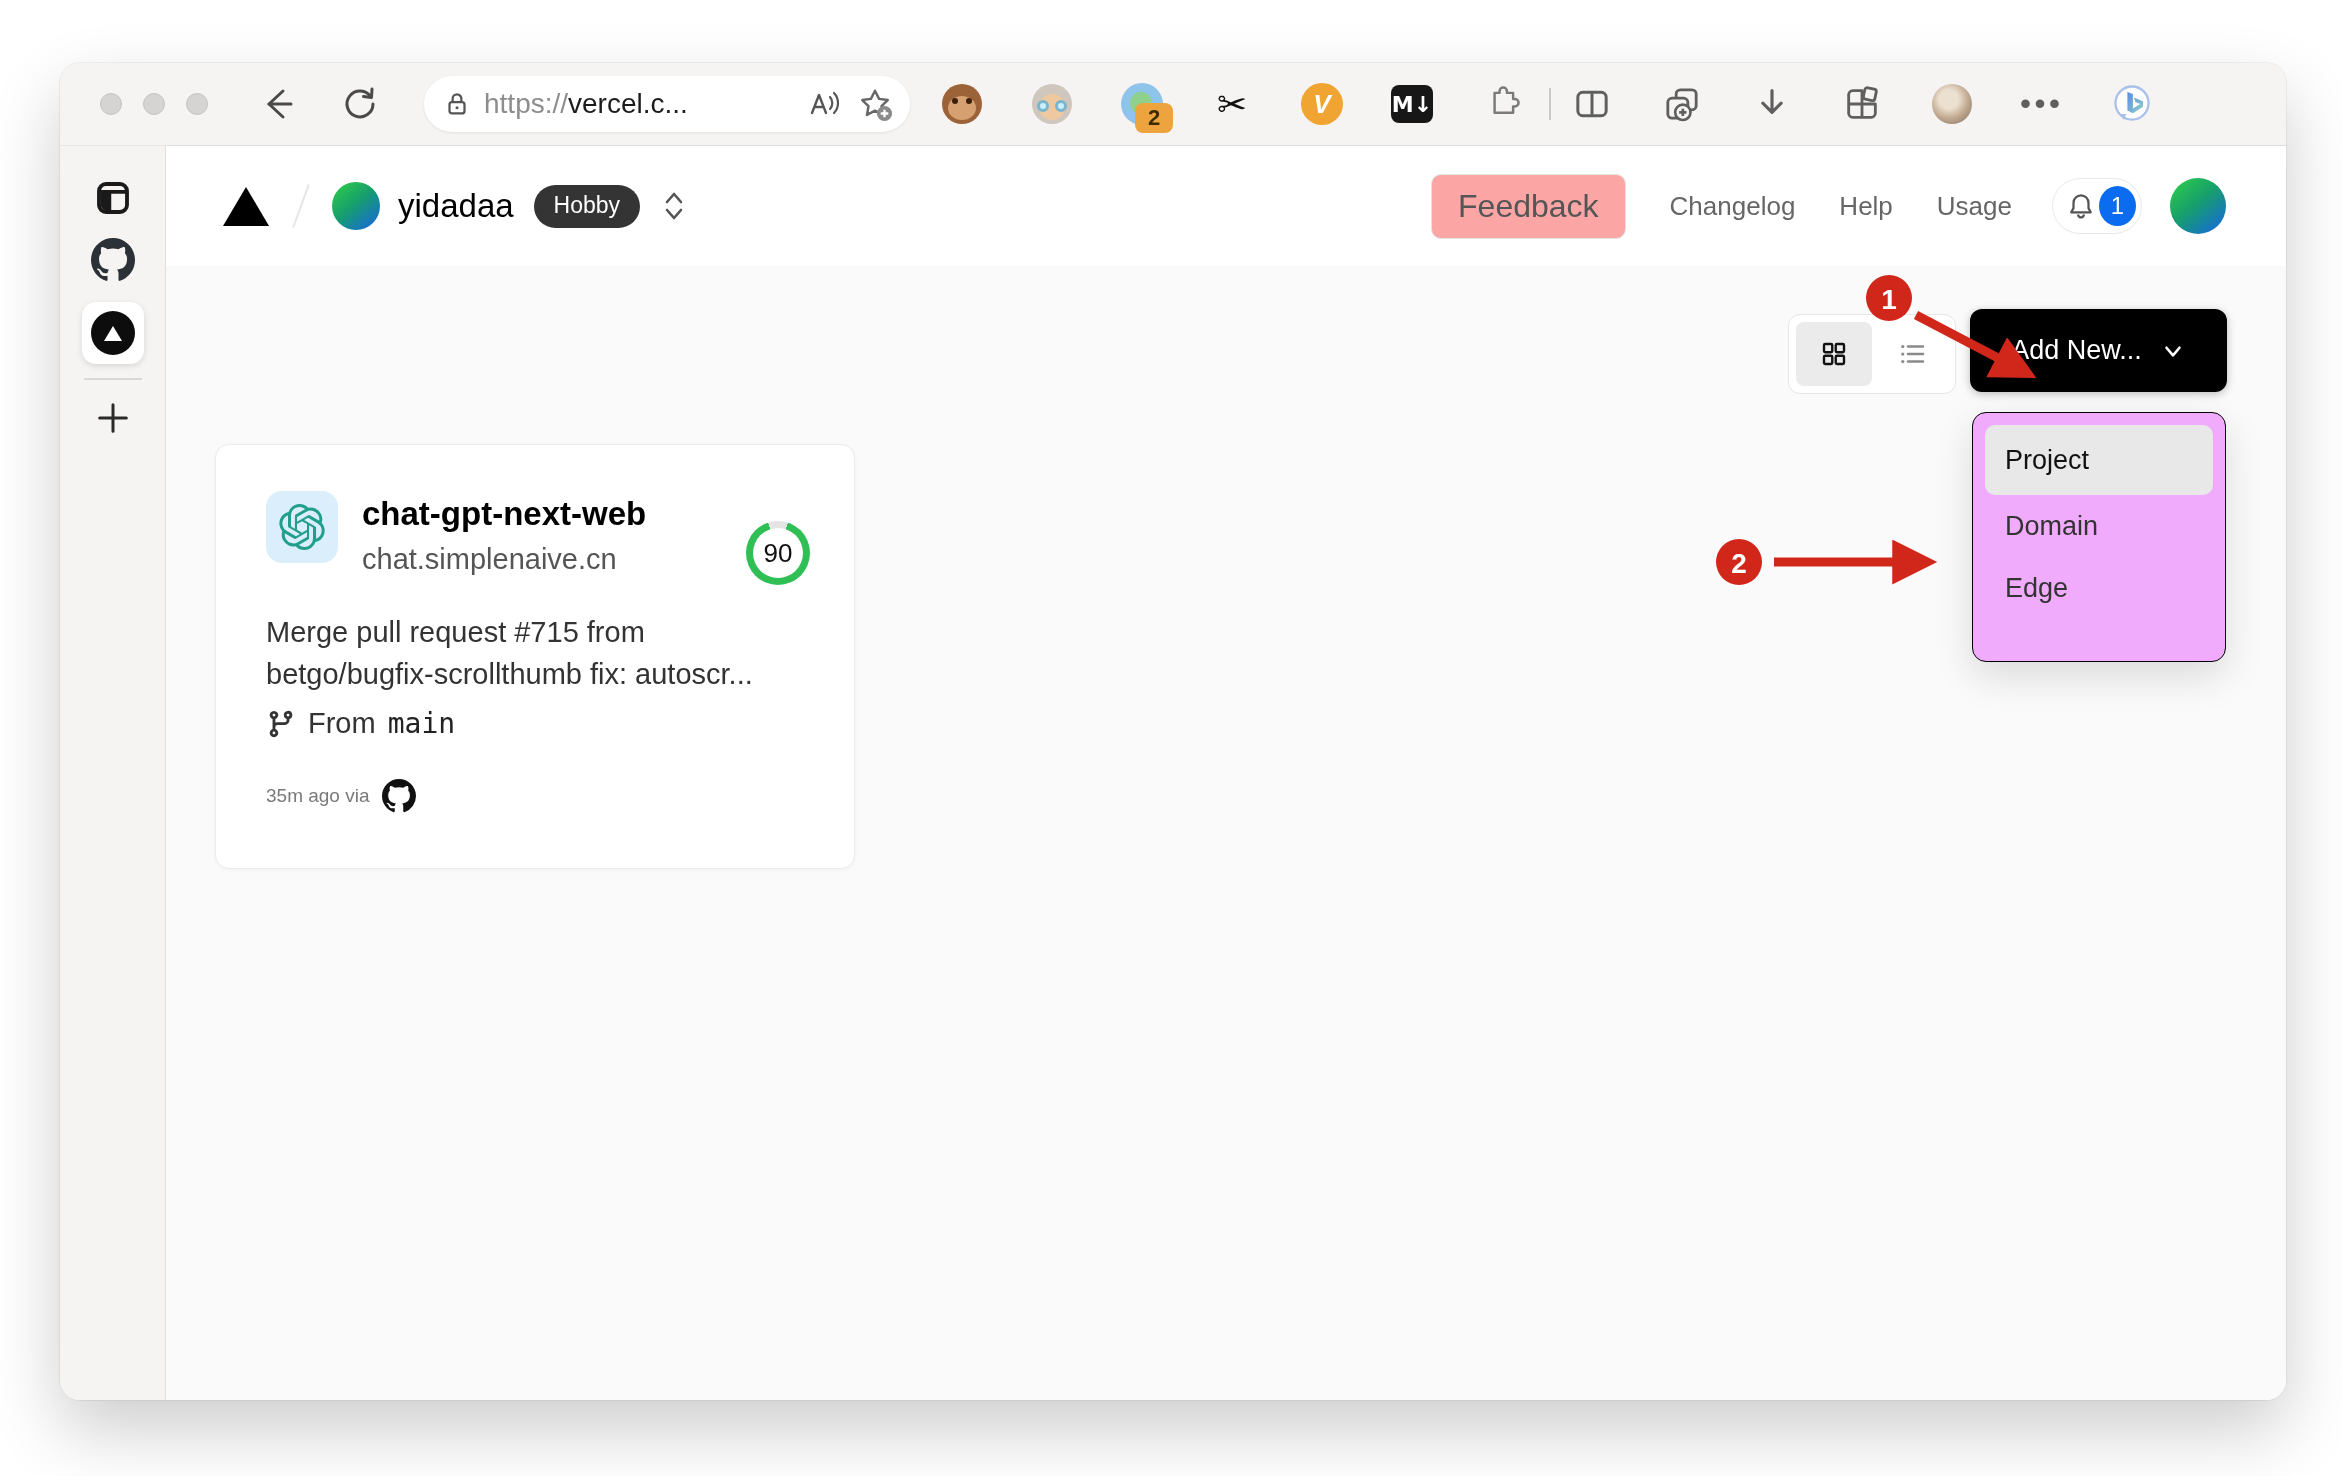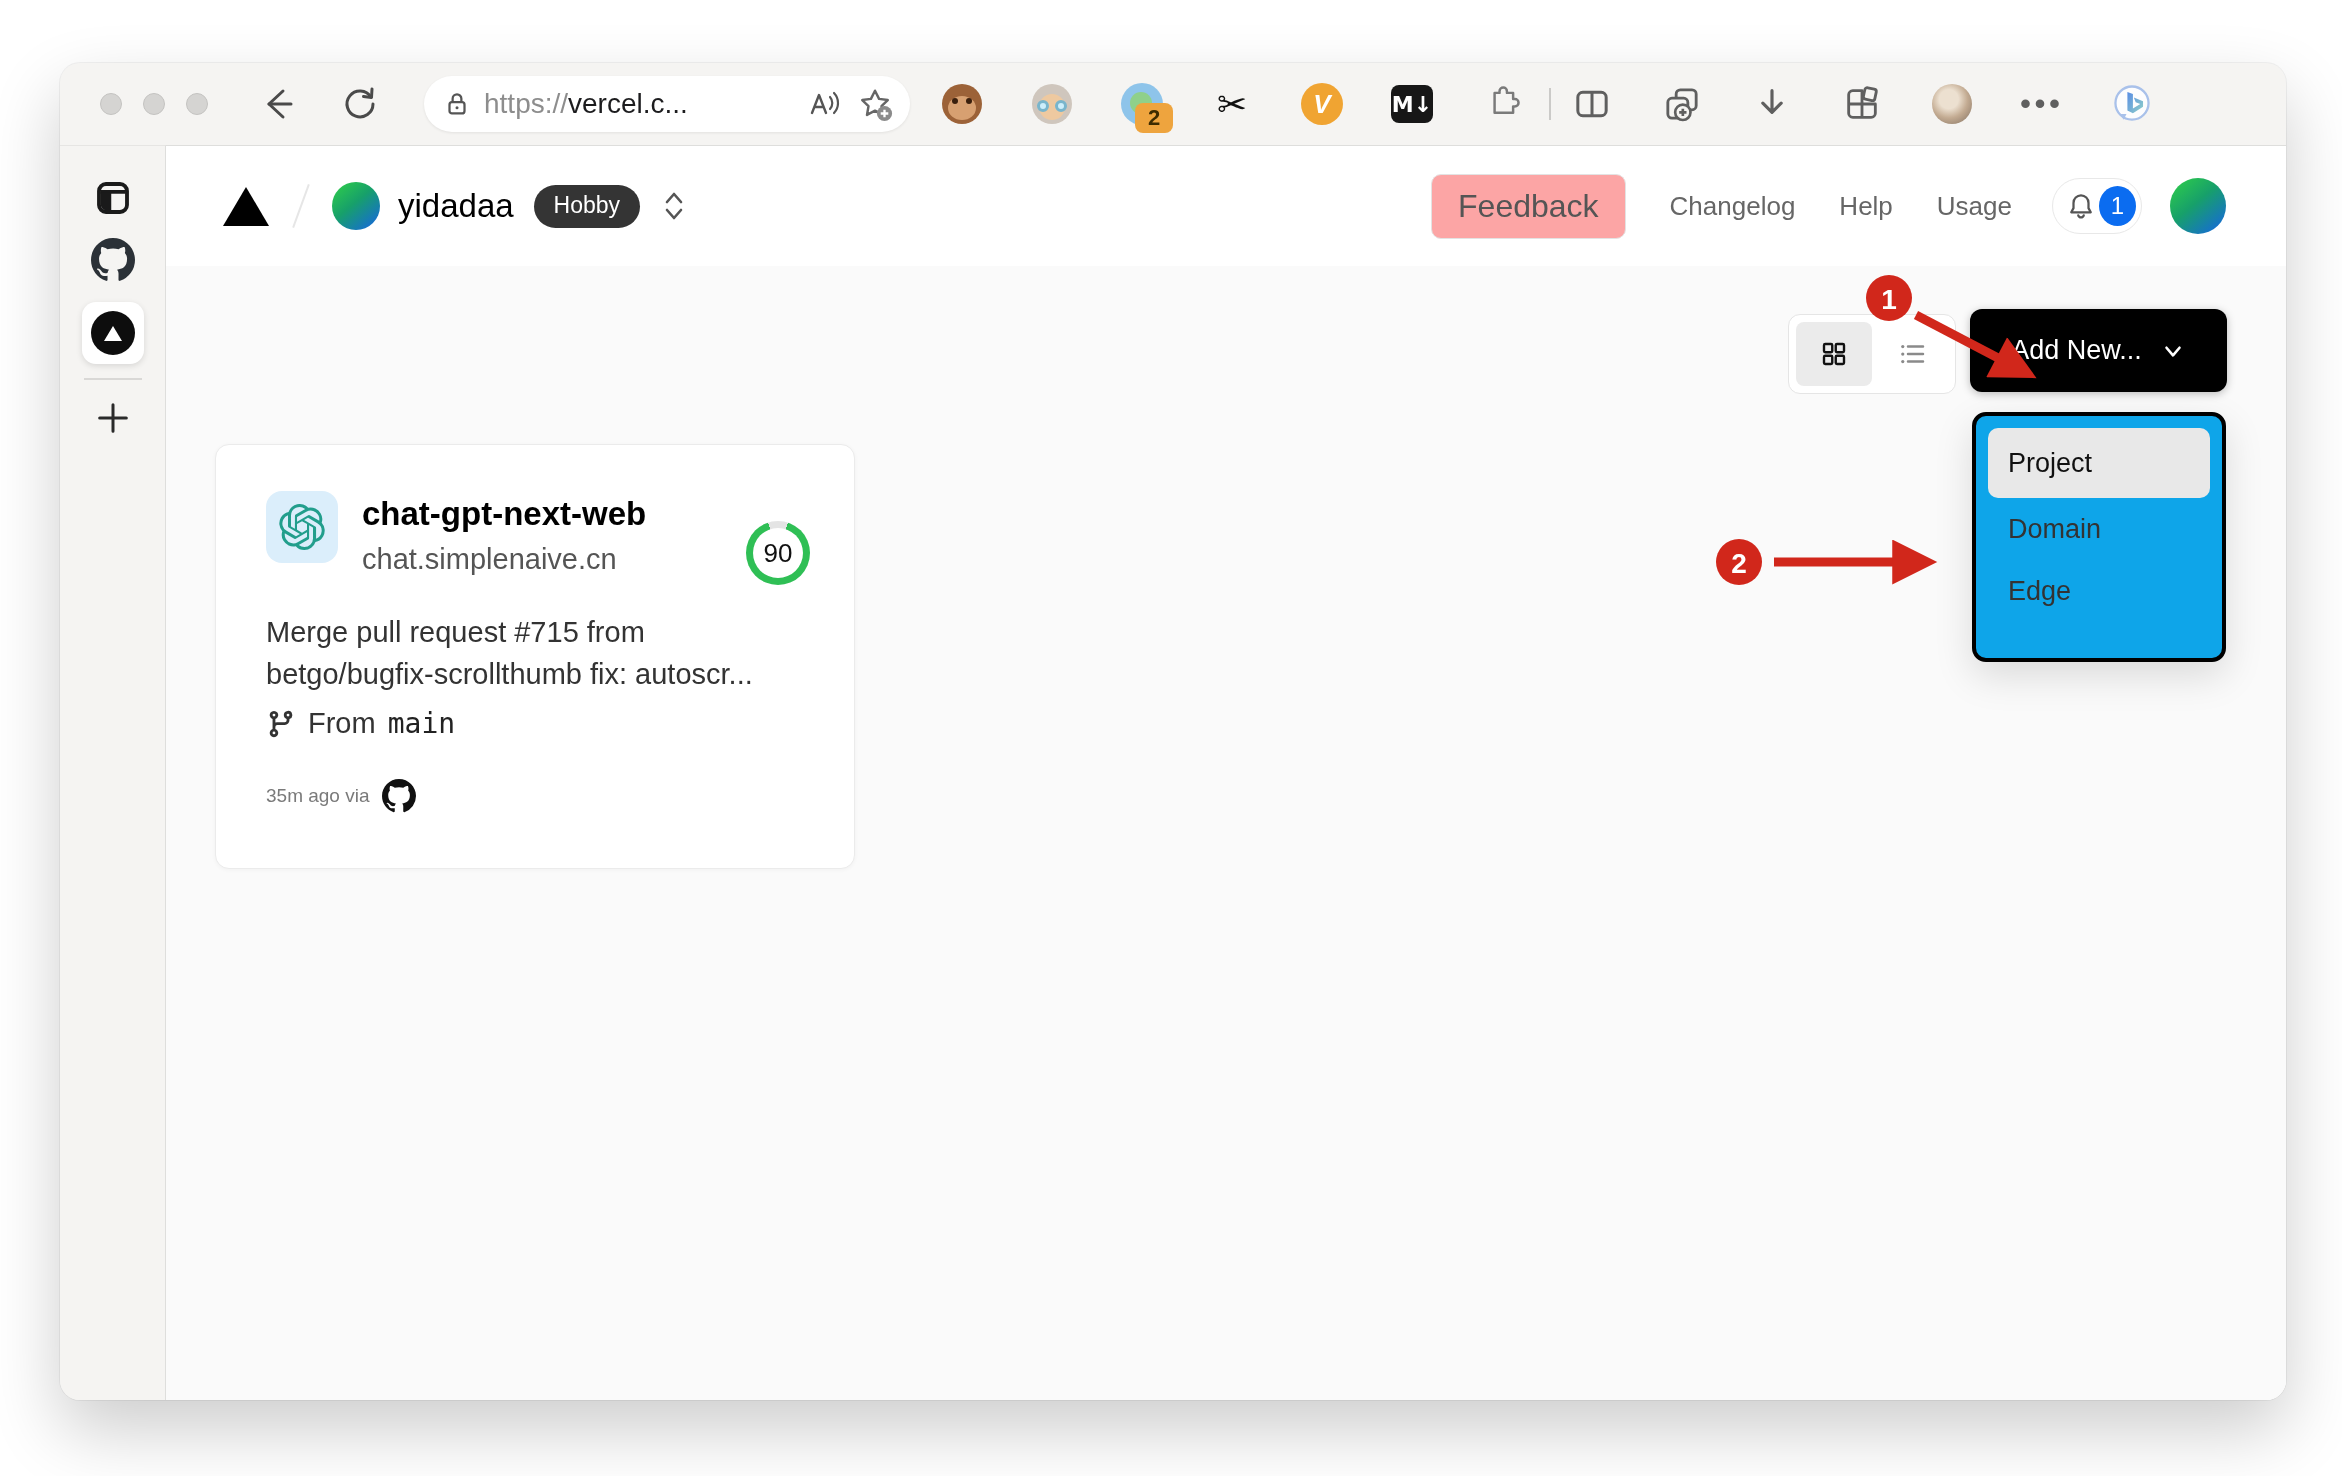--- a/index.html
+++ b/index.html
@@ -88,21 +88,21 @@
   .ring{position:absolute;left:530px;top:76px;width:64px;height:64px;border-radius:50%;
     background:conic-gradient(#e4e4e4 0 18deg,#2fbf55 18deg 342deg,#e4e4e4 342deg 360deg);
     display:flex;align-items:center;justify-content:center;}
   .ring .inner{width:50px;height:50px;border-radius:50%;background:#fff;display:flex;align-items:center;justify-content:center;
     font-size:26px;font-weight:500;color:#111;}
   .commit{position:absolute;left:50px;top:166px;width:552px;font-size:29px;line-height:42px;color:#333;}
   .branchrow{position:absolute;left:50px;top:262px;display:flex;align-items:center;gap:12px;font-size:29px;color:#333;}
   .branchrow .mono{font-family:"DejaVu Sans Mono",monospace;font-size:28px;color:#222;}
   .timerow{position:absolute;left:50px;top:334px;display:flex;align-items:center;gap:12px;font-size:19px;color:#7a7a7a;}
   
-  .menu{position:absolute;left:1806px;top:146px;width:254px;height:250px;background:#0ea5e9;border:4px solid #000000;
+  .menu{position:absolute;left:1806px;top:146px;width:254px;height:250px;background:#f0abfc;border:1px solid #000000;
     border-radius:14px;box-shadow:0 14px 38px rgba(0,0,0,.13);box-sizing:border-box;padding:12px;z-index:20;}
   .menuitem{font-size:27px;color:#333;display:flex;align-items:center;height:62px;padding-left:20px;border-radius:10px;}
   .menuitem.hl{height:70px;background:#e8e8e8;color:#111;}
   
   .overlay{position:absolute;left:0;top:0;width:2226px;height:1337px;pointer-events:none;z-index:60;}
 </style>
 </head>
 <body>
 <div class="stage">
 

